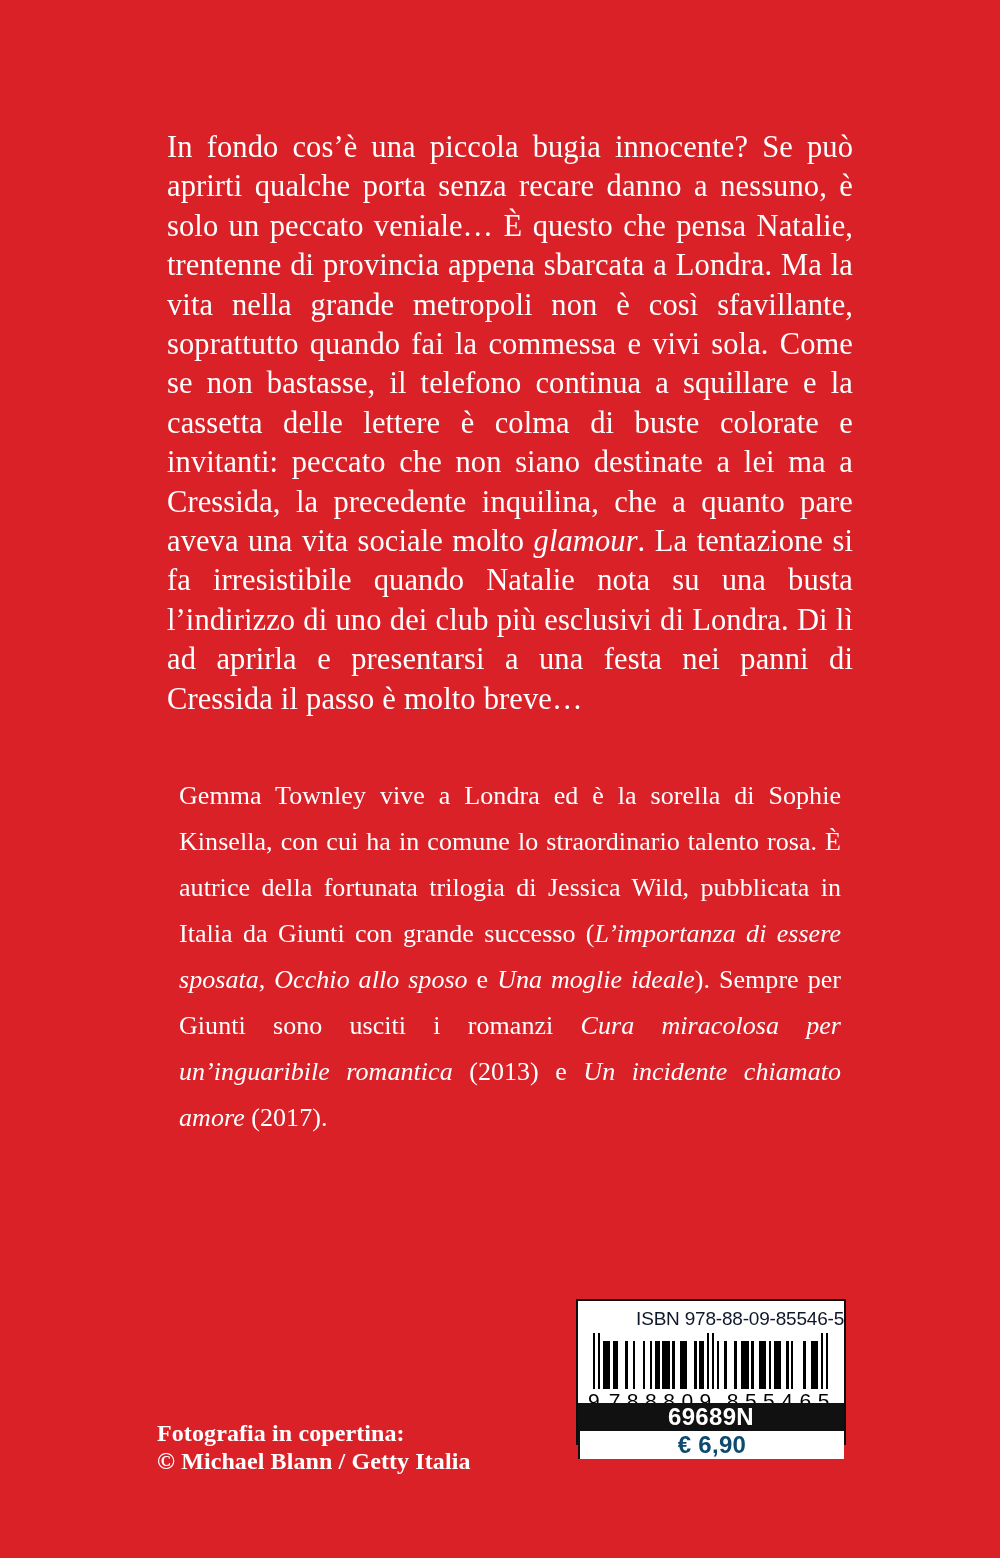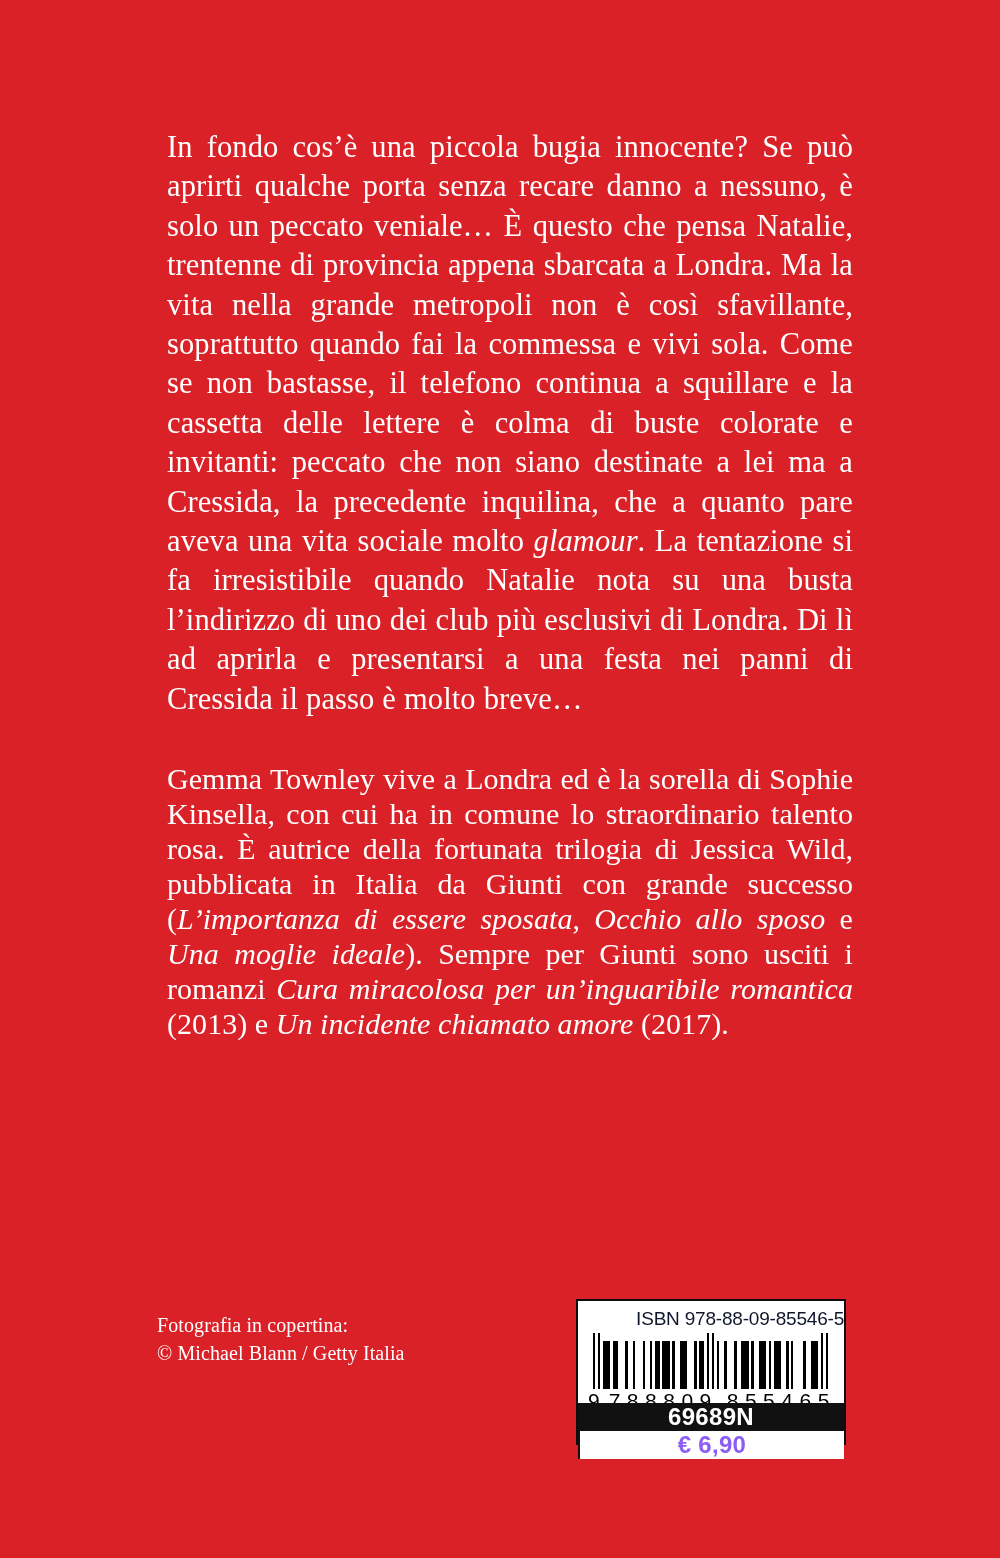--- a/index.html
+++ b/index.html
@@ -37,45 +37,46 @@
     text-align: justify;
     text-justify: inter-word;
     letter-spacing: 0.1px;
     margin: 0;
     -webkit-hyphens: none;
     hyphens: none;
     word-spacing: 0.3px;
   }
 
   .bio {
-    margin: 0;
+    margin: 12px;
     padding-top: 42px;
-    font-size: 30px;
-    line-height: 35px;
+    font-size: 26px;
+    line-height: 46px;
     text-align: justify;
     text-justify: inter-word;
     letter-spacing: 0.05px;
   }
 
   .it {
     font-style: italic;
   }
 
   
   .blurb, .bio { text-align-last: left; }
 
   
   .photo-credit {
     position: absolute;
     left: 157px;
-    top: 1312px;
+    top: 1420px;
     width: 340px;
-    font-size: 20px;
+    font-size: 24px;
     line-height: 27.5px;
     letter-spacing: 0.1px;
+    font-weight: bold;
   }
   .photo-credit div { white-space: nowrap; }
 
   
   .barcode-block {
     position: absolute;
     left: 576px;
     top: 1299px;
     width: 270px;
     height: 146px;
@@ -149,21 +150,21 @@
     display: flex;
     align-items: center;
     justify-content: center;
     font-weight: bold;
     font-size: 24px;
     letter-spacing: 0.3px;
   }
   .price-cell {
     flex: 1;
     background: #ffffff;
-    color: #8b5cf6;
+    color: #0c4a6e;
     display: flex;
     align-items: center;
     justify-content: center;
     font-weight: bold;
     font-size: 24px;
     letter-spacing: 0.3px;
     border-left: 2px solid #111111;
     box-sizing: border-box;
   }
 </style>

